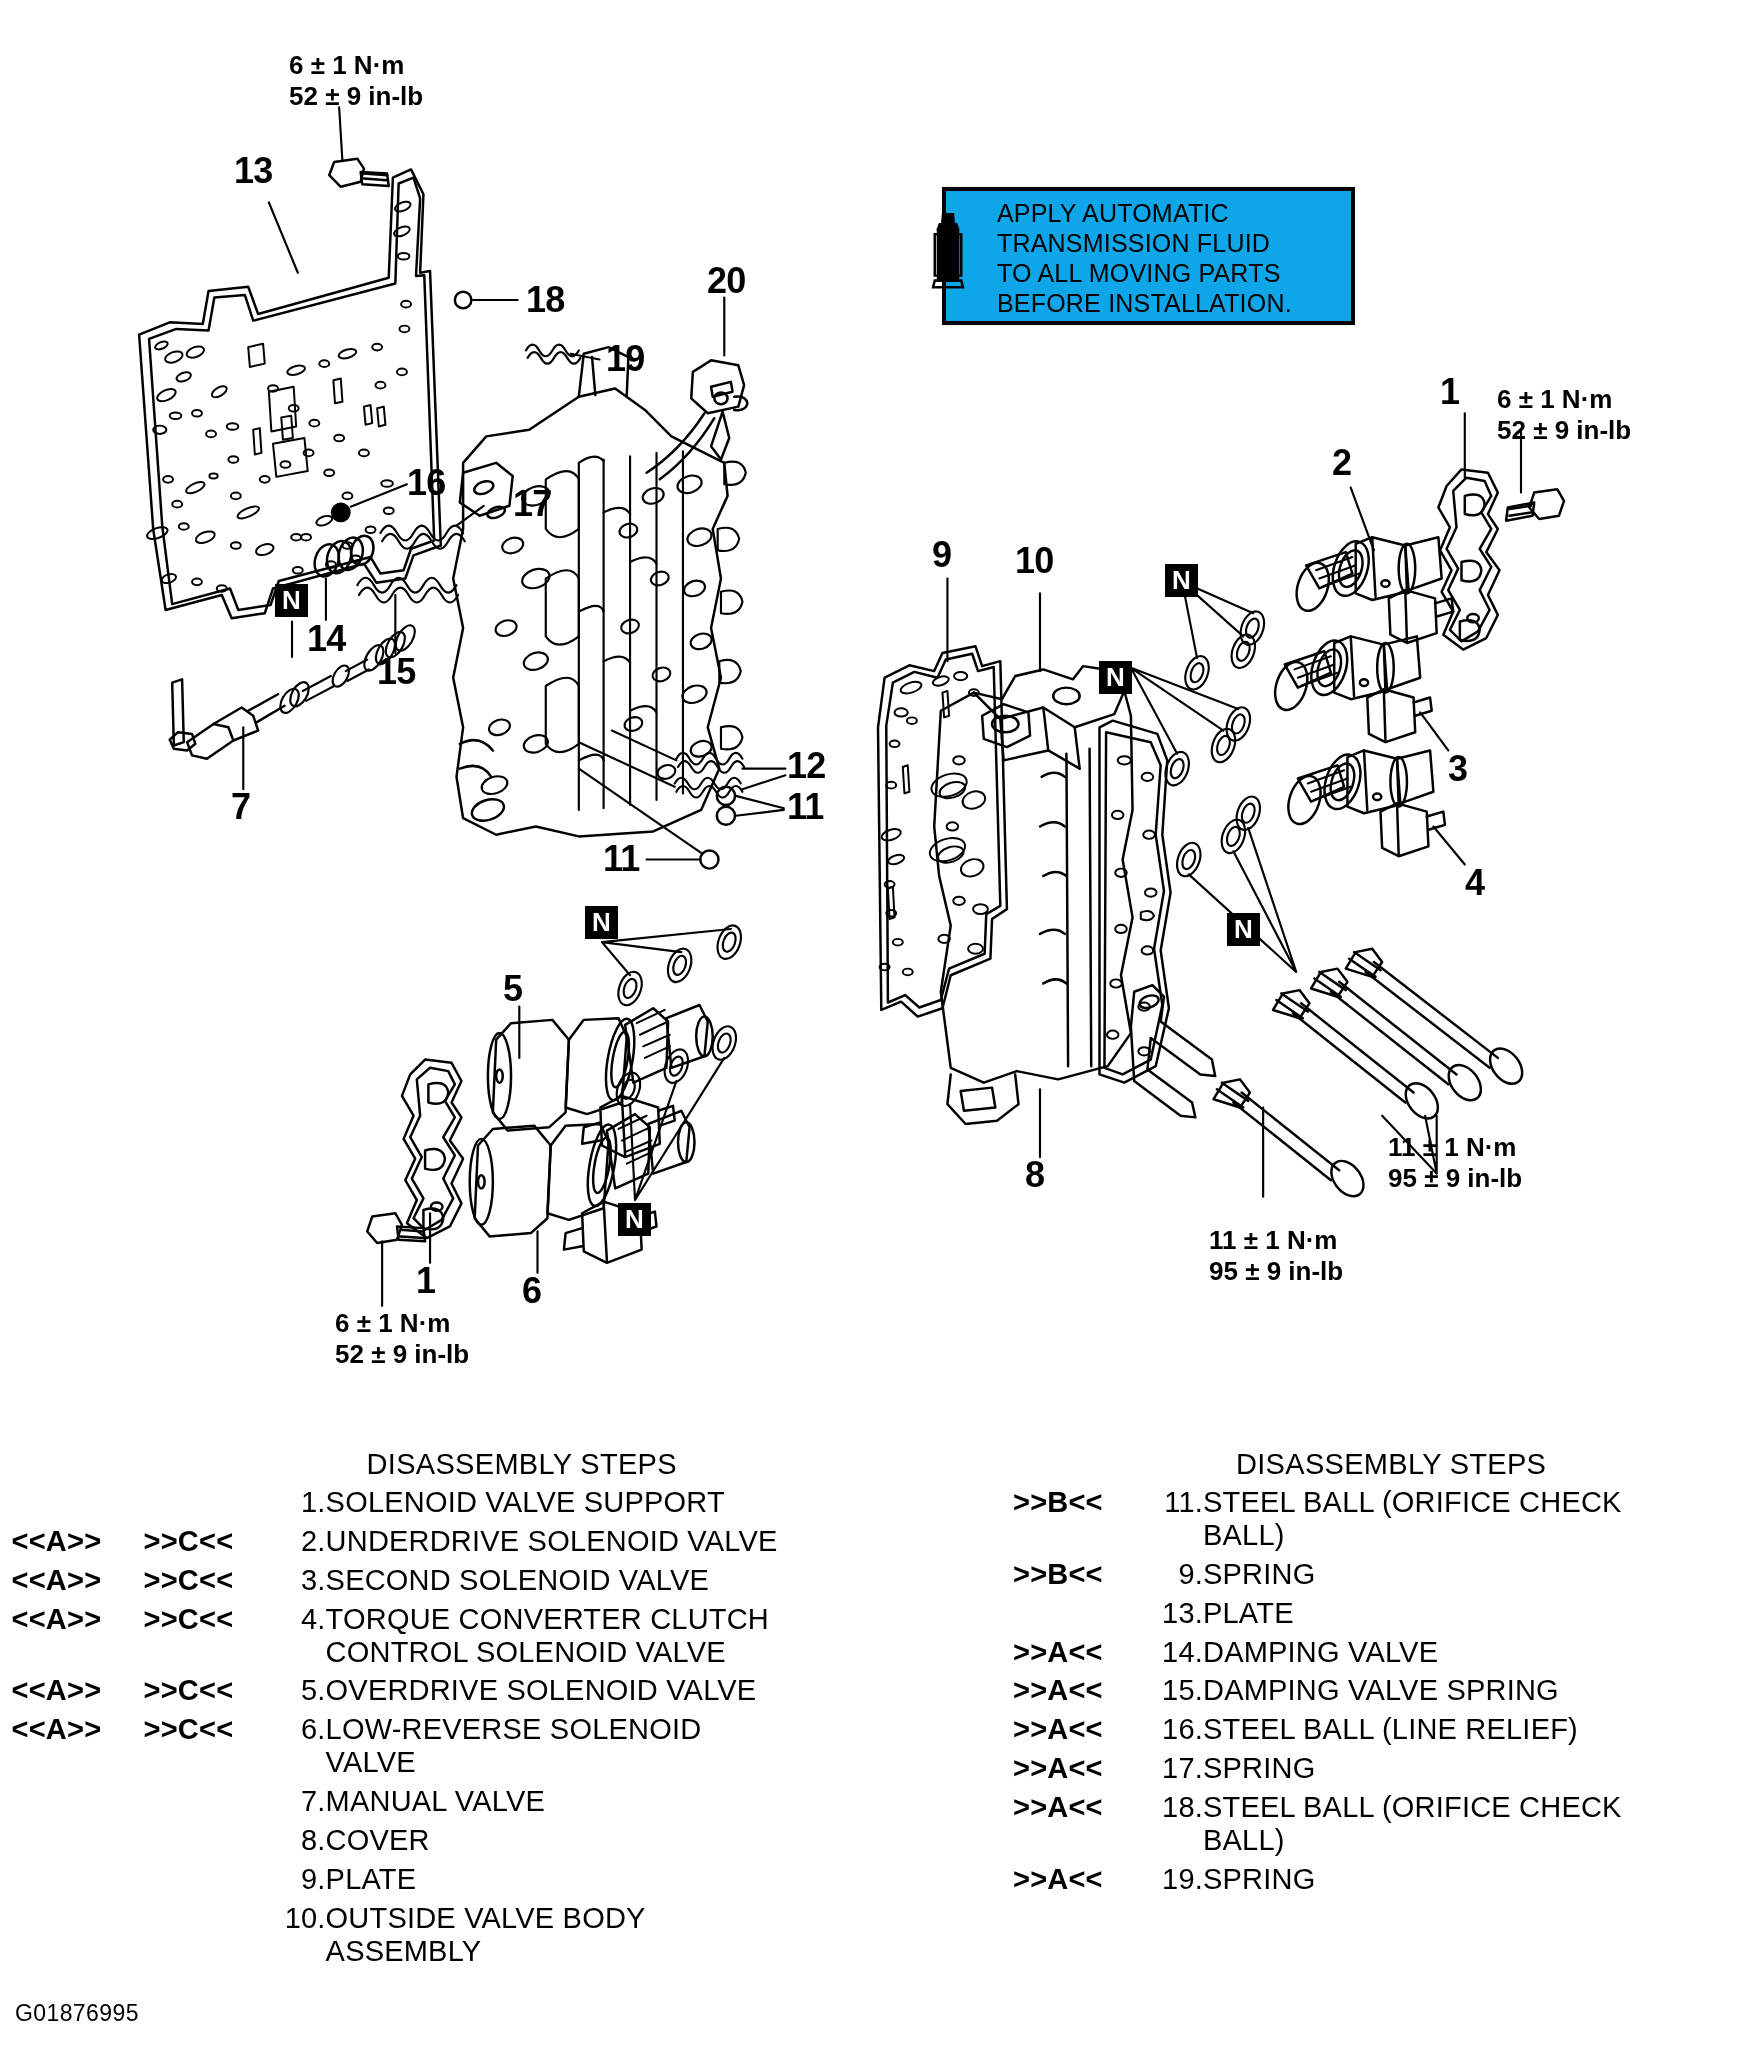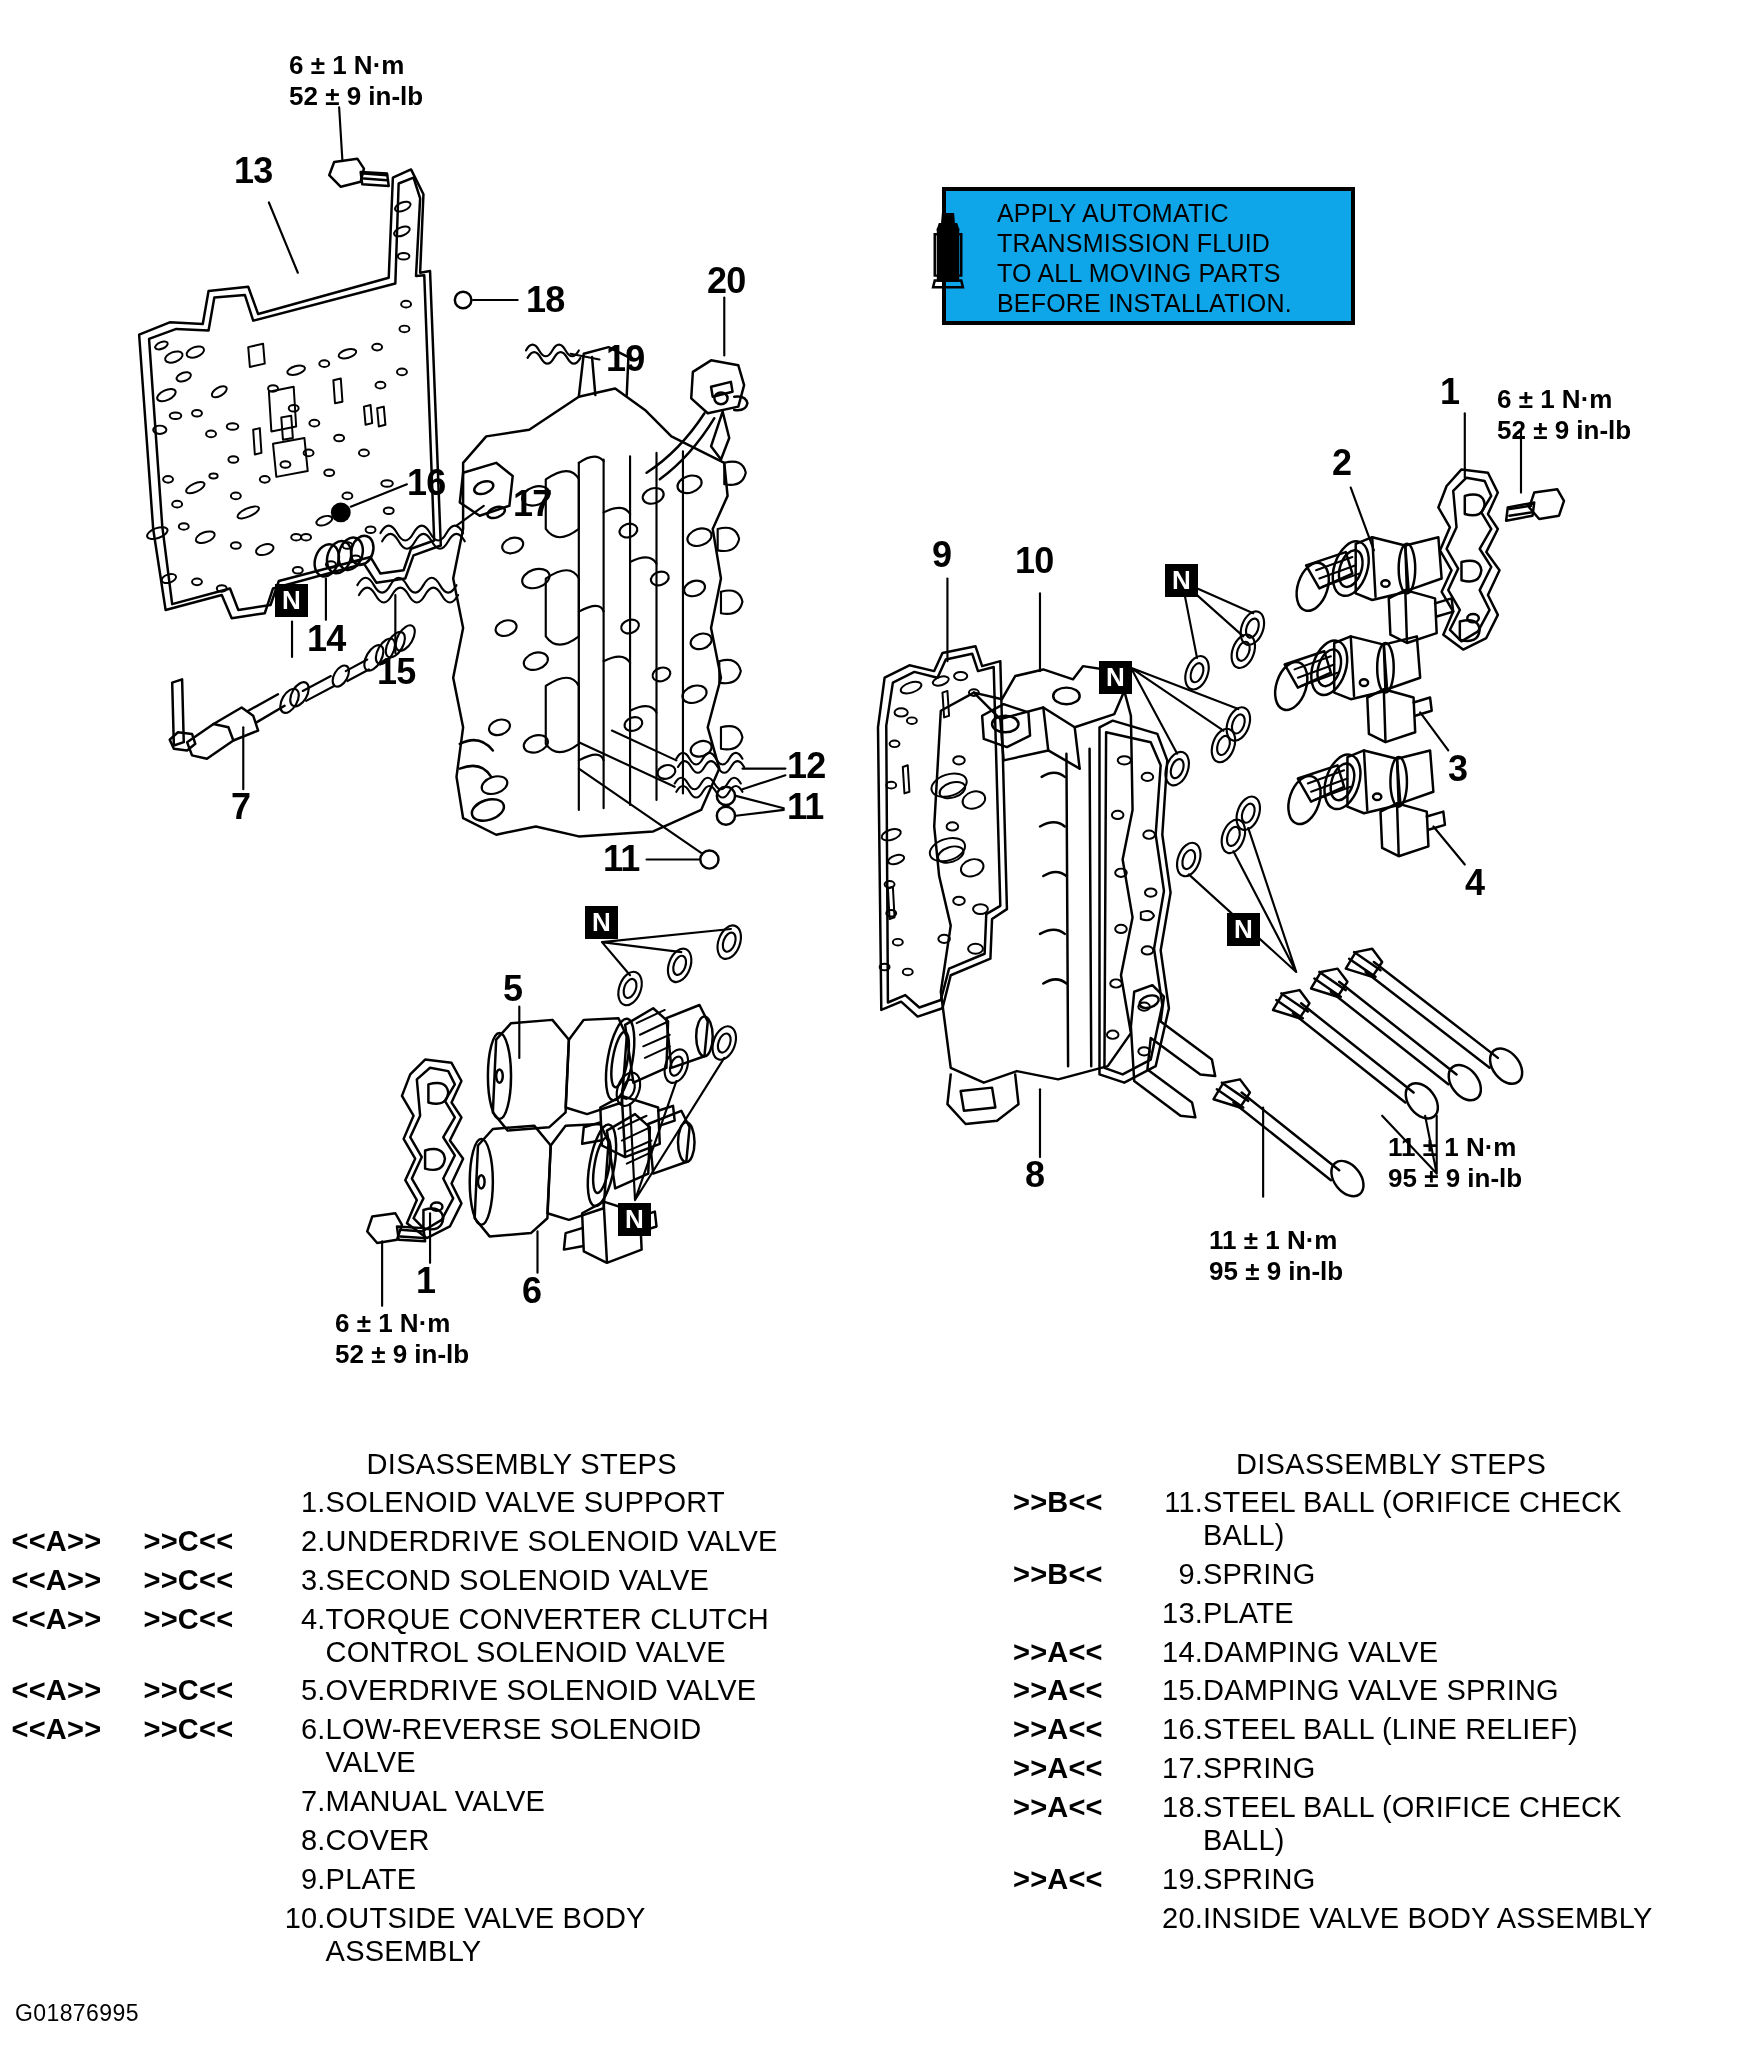--- a/index.html
+++ b/index.html
@@ -892,25 +892,20 @@
             <td class="markb">&gt;&gt;A&lt;&lt;</td>
             <td class="num">18.</td>
             <td class="desc">STEEL BALL (ORIFICE CHECK
 BALL)</td>
           </tr>
           <tr>
             <td class="markb">&gt;&gt;A&lt;&lt;</td>
             <td class="num">19.</td>
             <td class="desc">SPRING</td>
           </tr>
-          <tr>
-            <td class="markb"></td>
-            <td class="num">20.</td>
-            <td class="desc">INSIDE VALVE BODY ASSEMBLY</td>
-          </tr>
         </tbody>
     </table>
   </div>
 
   <div id="gcode">G01876995</div>
 
 </div>
 
 
 </body></html>

